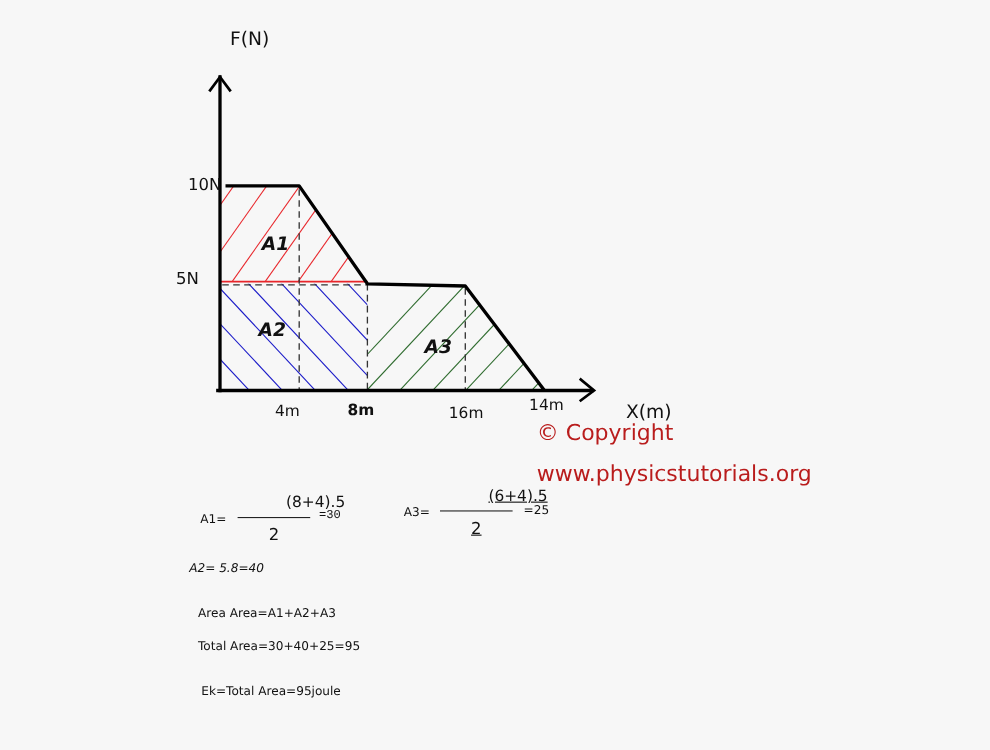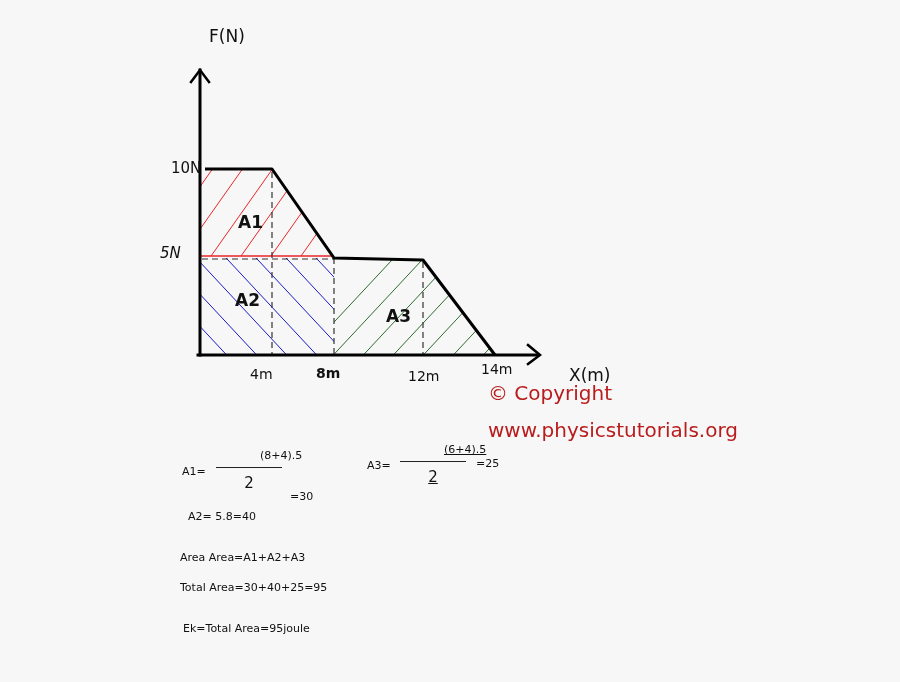--- a/index.html
+++ b/index.html
@@ -7,26 +7,26 @@
       width: 900px; height: 682px;
       background: #f7f7f7;
       position: relative;
       overflow: hidden;
       font-family: "DejaVu Sans", sans-serif;
       color: #111;
     }
     svg.diagram { position: absolute; left: 0; top: 0; }
     .lbl { position: absolute; font-size: 16px; white-space: nowrap; line-height: 1; }
     .axis-lbl { font-size: 17px; }
-    .region-lbl { font-size: 17px; font-weight: bold; }
+    .region-lbl { font-size: 17px; font-weight: bold; font-style: italic; }
     .tick { font-size: 14px; }
     .copyright { position: absolute; color: #b91c1c; font-size: 20px; white-space: nowrap; line-height: 1; }
     .eq { position: absolute; font-size: 11px; white-space: nowrap; line-height: 1; }
     .frac { position: absolute; text-align: center; }
-    .frac .num { display: block; font-size: 11px; line-height: 1; padding-bottom: 6px; margin-left: 44px; }
+    .frac .num { display: block; font-size: 14px; line-height: 1; padding-bottom: 6px; margin-left: 44px; }
     .frac .bar { display: block; border-top: 1px solid #222; }
     .frac .den { display: block; font-size: 15px; line-height: 1; padding-top: 8px; }
   </style>
 </head>
 <body>
 
 <svg class="diagram" width="900" height="682" viewBox="0 0 900 682">
   <defs>
     <clipPath id="clipA1">
         <polygon points="200,169 272,169 334,256 200,256"></polygon>
@@ -86,46 +86,46 @@
     <polyline points="528,345 540,355 528,364" stroke-width="2.5"></polyline>
   </g>
 
   <polyline points="205,169 272,169 334,258 423,260 495,355" stroke="#000" stroke-width="3" fill="none" stroke-linejoin="round"></polyline>
 </svg>
 
 <div class="lbl axis-lbl" style="left:209px; top:28px;">F(N)</div>
 <div class="lbl axis-lbl" style="left:541px; top:367px;margin-left:28px;">X(m)</div>
 
 <div class="lbl tick" style="left:160px; top:161px; font-size:15px;margin-left:11px;">10N</div>
-<div class="lbl tick" style="left:160px; top:246px; font-size:15px;font-style:italic;">5N</div>
+<div class="lbl tick" style="left:160px; top:246px; font-size:15px;">5N</div>
 
 <div class="lbl tick" style="left:250px; top:367px;">4m</div>
 <div class="lbl tick" style="left:316px; top:366px;font-weight:bold;">8m</div>
-<div class="lbl tick" style="left:408px; top:369px;">12m</div>
+<div class="lbl tick" style="left:408px; top:369px;">16m</div>
 <div class="lbl tick" style="left:481px; top:362px;">14m</div>
 
 <div class="lbl region-lbl" style="left:238px; top:214px;">A1</div>
 <div class="lbl region-lbl" style="left:235px; top:292px;">A2</div>
 <div class="lbl region-lbl" style="left:386px; top:308px;">A3</div>
 
 <div class="copyright" style="left:488px; top:383px;">© Copyright</div>
 <div class="copyright" style="left:488px; top:420px;">www.physicstutorials.org</div>
 
 <div class="eq" style="left:182px; top:466px;">A1=</div>
 <div class="frac" style="left:216px; top:450px; width:66px;">
   <span class="num">(8+4).5</span>
   <span class="bar"></span>
   <span class="den">2</span>
 </div>
-<div class="eq" style="left:290px; top:491px;">=30</div>
+<div class="eq" style="left:290px; top:464px;font-family:Liberation Mono, monospace;">=30</div>
 
 <div class="eq" style="left:367px; top:460px;">A3=</div>
 <div class="frac" style="left:400px; top:444px; width:66px;text-decoration:underline;">
   <span class="num">(6+4).5</span>
   <span class="bar"></span>
   <span class="den">2</span>
 </div>
 <div class="eq" style="left:476px; top:458px;">=25</div>
 
-<div class="eq" style="left:188px; top:511px;">A2= 5.8=40</div>
+<div class="eq" style="left:172px; top:511px;font-style:italic;">A2= 5.8=40</div>
 <div class="eq" style="left:180px; top:552px;">Area Area=A1+A2+A3</div>
 <div class="eq" style="left:180px; top:582px;">Total Area=30+40+25=95</div>
 <div class="eq" style="left:183px; top:623px;">Ek=Total Area=95joule</div>
 
 </body></html>

